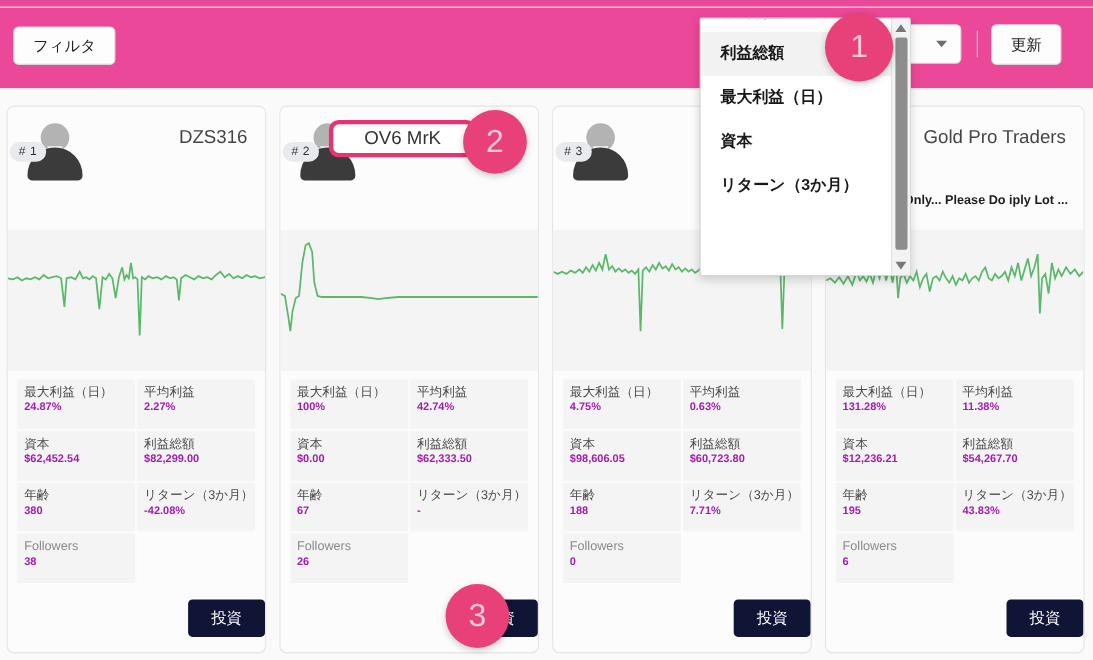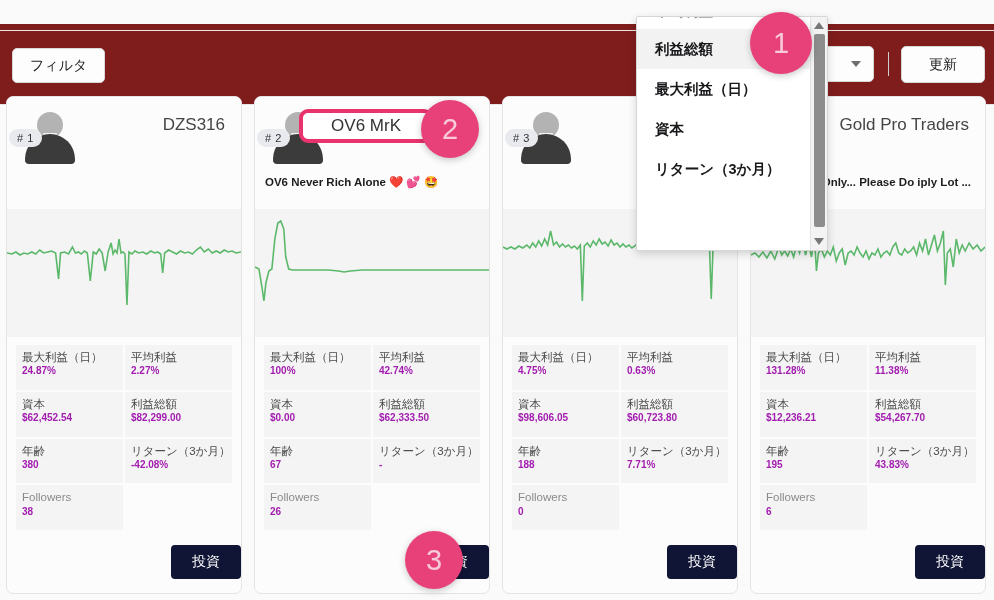--- a/index.html
+++ b/index.html
@@ -13,24 +13,23 @@
     position: relative;
     width: 994px; height: 600px;
     background: #fafafa;
   }
 
   
   .toolbar {
     position: absolute;
     left: 0; top: 0;
     width: 994px; height: 81px;
-    background: #7f1d1d;
+    background: #ec4899;
     border-bottom: 1px solid #e6e6e6;
     box-sizing: border-box;
-    margin-top: 24px;
   }
   .toolbar-top-rule {
     position: absolute; left: 0; top: 6px;
     width: 994px; height: 1px; background: #e8e8e8;
   }
   .filter-btn {
     position: absolute; left: 12px; top: 24px;
     padding: 8px 17px;
     background: #fdfdfd;
     border: 1px solid #d8d8d8;
@@ -55,21 +54,21 @@
     border-left: 5px solid transparent;
     border-right: 5px solid transparent;
     border-top: 6px solid #6d6d6d;
   }
   .tb-divider {
     position: absolute; left: 888px; top: 28px;
     width: 1px; height: 24px; background: #cfcfcf;
   }
   .refresh-btn {
     position: absolute; left: 901px; top: 22px;
-    width: 84px; height: 37px;
+    width: 64px; height: 37px;
     background: #fdfdfd;
     border: 1px solid #d8d8d8;
     border-radius: 5px;
     font-size: 14px;
     color: #202020;
     cursor: pointer;
     box-sizing: border-box;
   }
 
   
@@ -371,21 +370,20 @@
 
     <div class="card">
       <div class="card-head">
         <div class="avatar">
           <div class="av-head"></div>
           <div class="av-tie"></div>
           <div class="av-body"></div>
         </div>
         <div class="rank-badge"># 2</div>
         <div class="trader-name boxed">OV6 MrK</div>
-        <div class="trader-desc">OV6 Never Rich Alone ❤️ 💕 🤩</div>
       </div>
       <div class="spark">
         <svg viewBox="0 0 236 128" preserveAspectRatio="none">
           <polyline fill="none" stroke="#5bb86a" stroke-width="1.6" points="0,58 4,60 7,78 9,92 11,74 14,62 17,60 20,30 23,14 26,12 29,20 31,48 34,60 38,61 44,61 52,61 62,61 74,61 84,62 90,63 96,62 108,61 124,61 142,61 160,61 180,61 200,61 220,61 236,61"></polyline>
         </svg>
       </div>
       <div class="stats">
         <div class="stat">
           <div class="stat-label">最大利益（日）</div>
           <div class="stat-value">100%</div>

